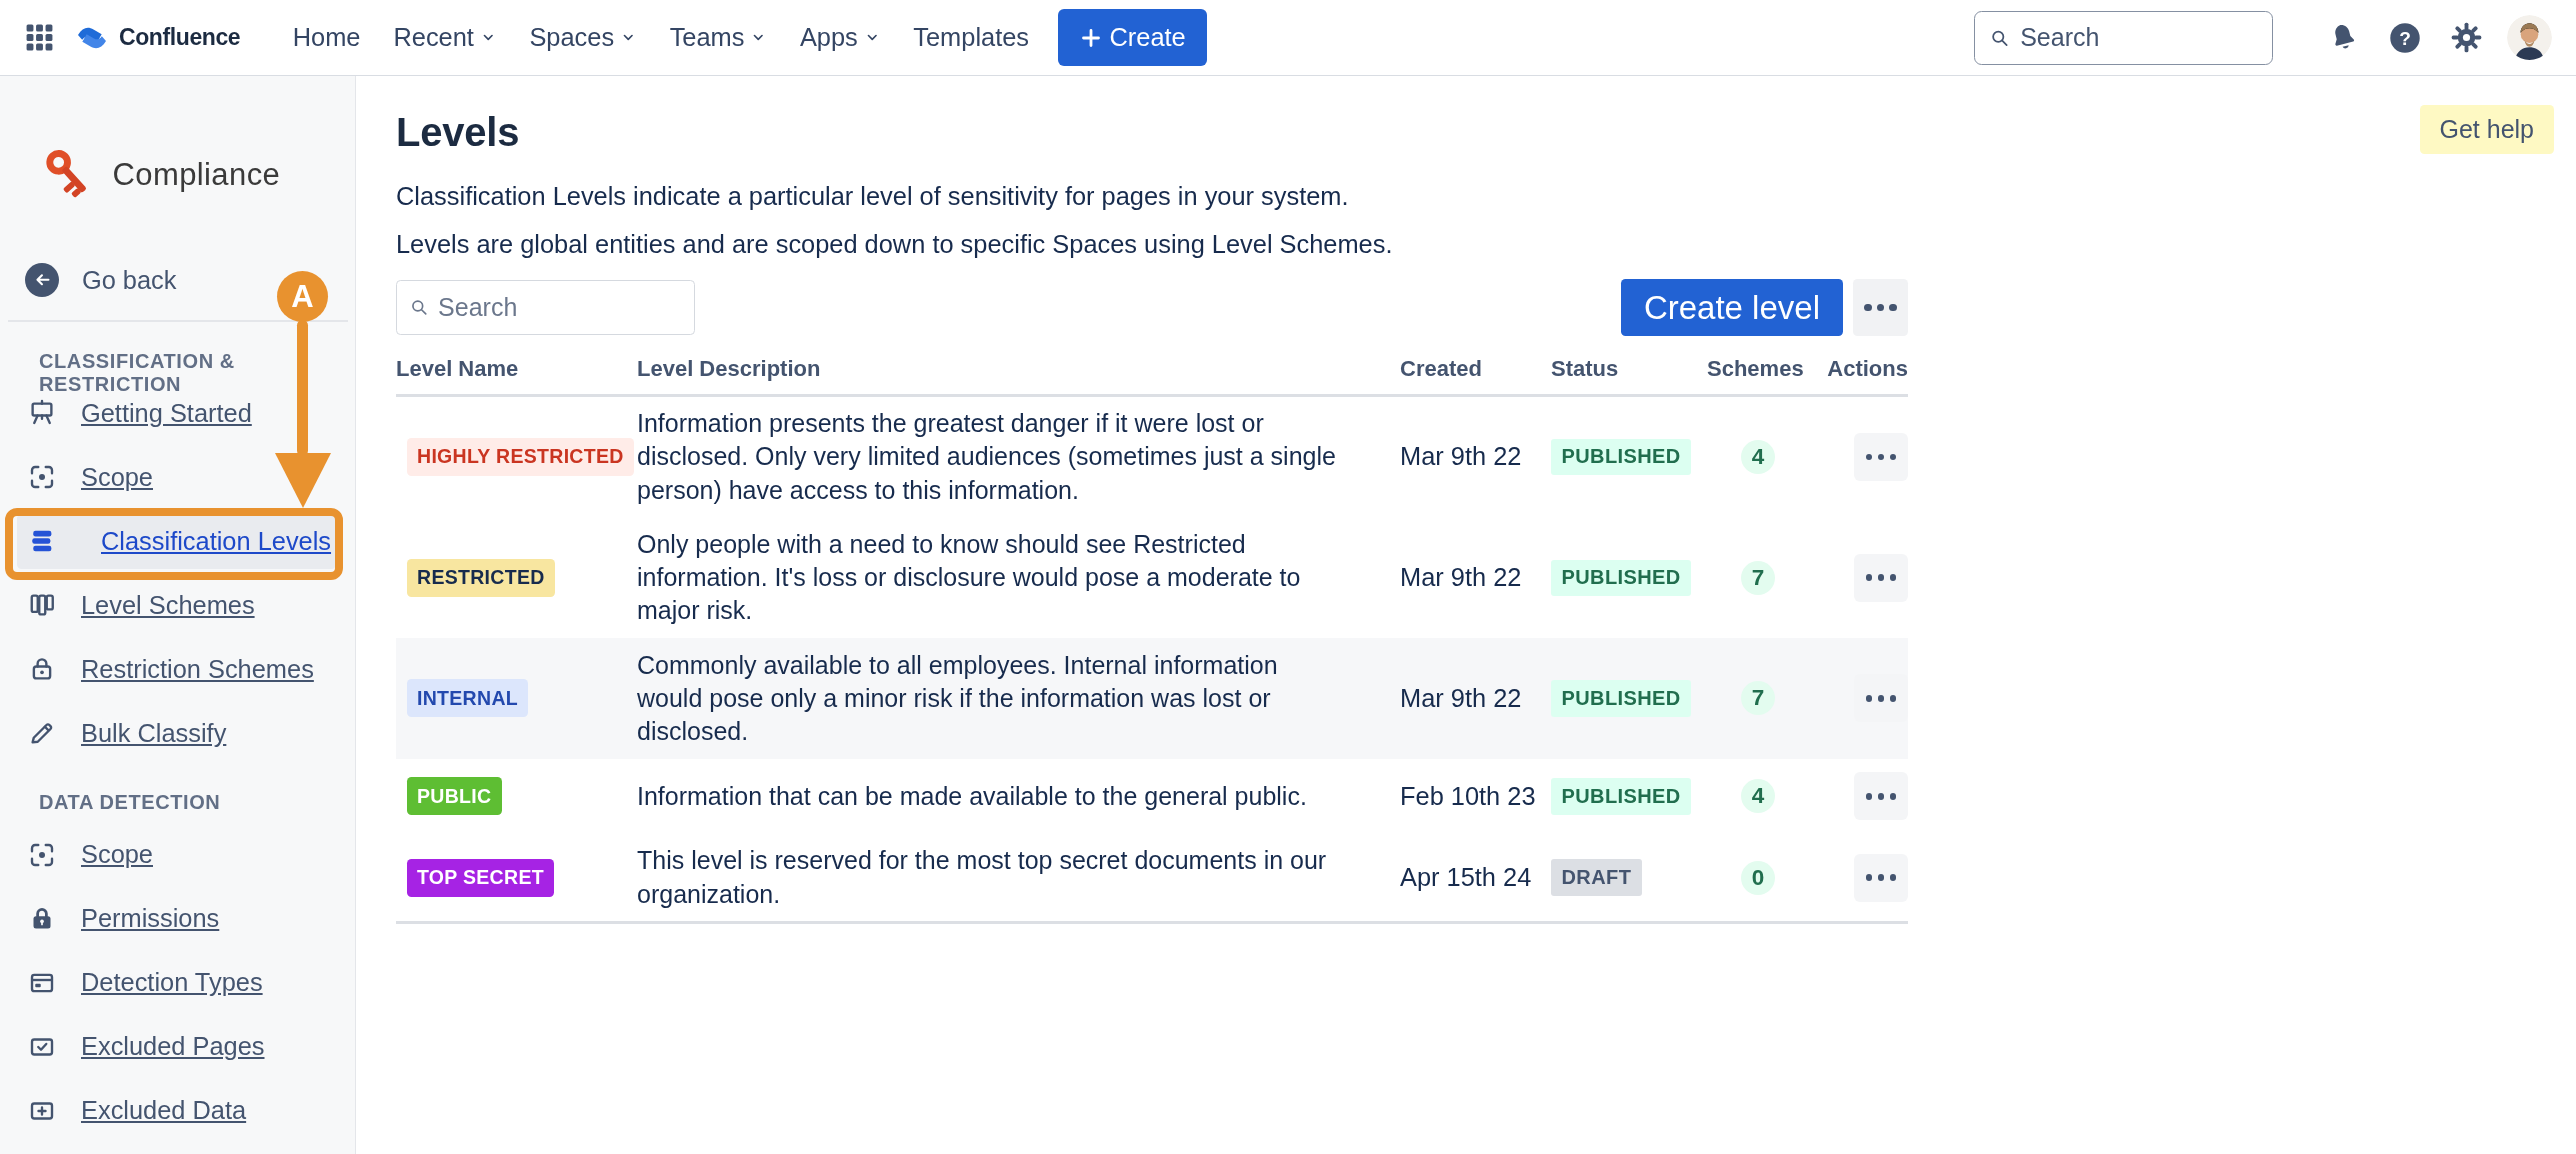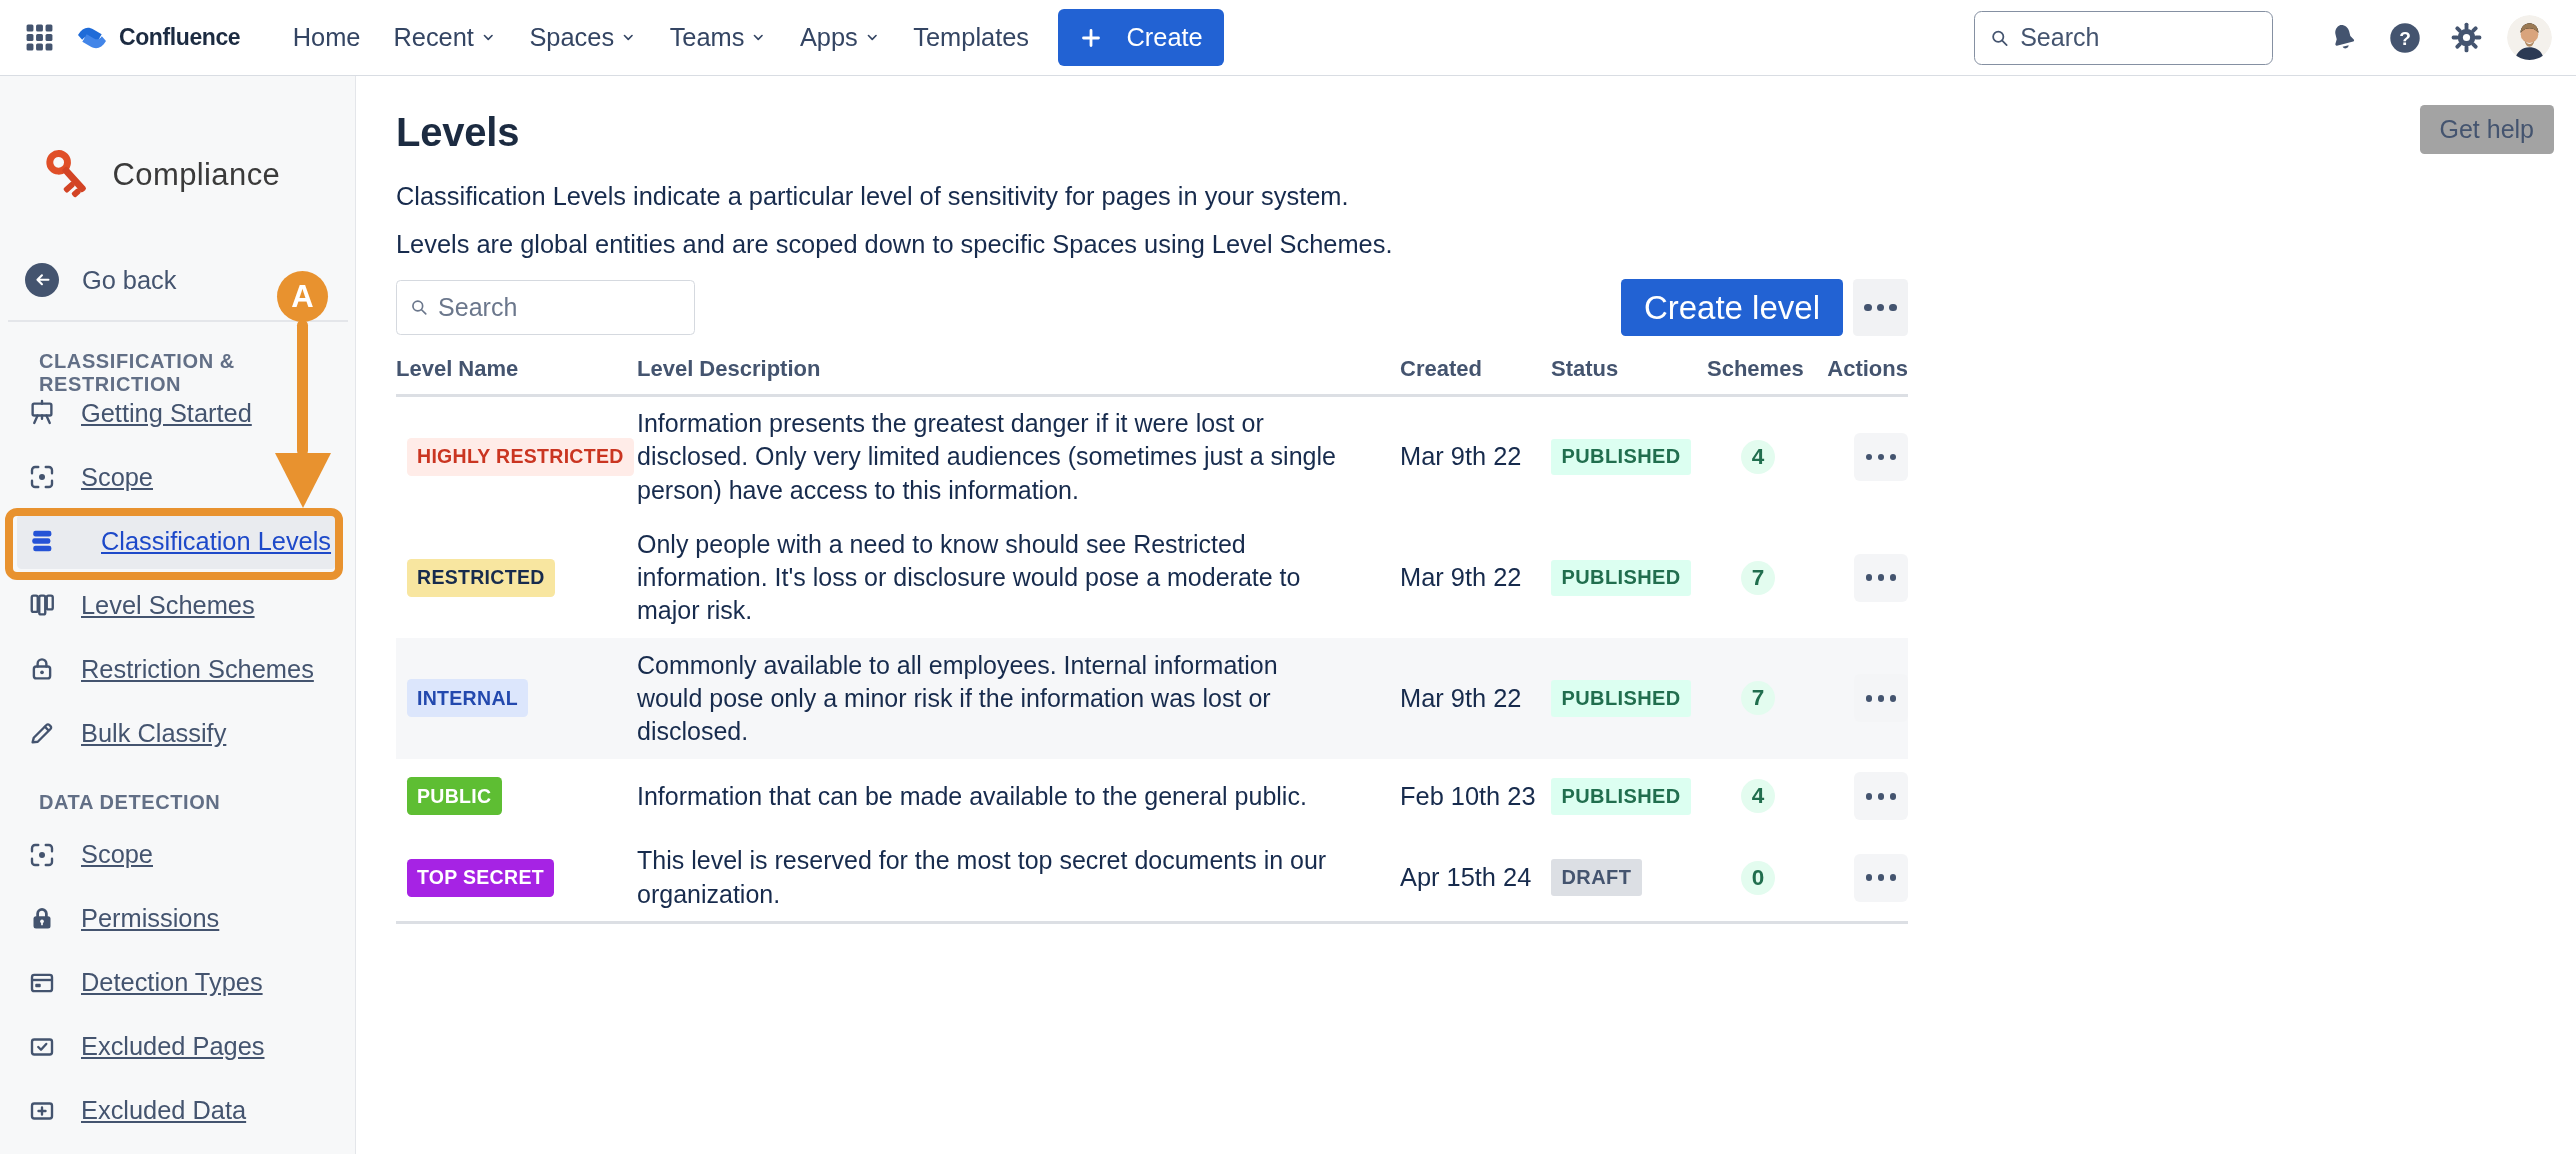--- a/index.html
+++ b/index.html
@@ -15,21 +15,21 @@
   
   .topbar {
     height:76px; background:#fff; border-bottom:1.5px solid #D9DDE3;
     display:flex; align-items:center; padding:0 24px 0 22.5px;
   }
   .appswitcher { width:34px; height:34px; display:flex; align-items:center; justify-content:center; border-radius:4.5px; }
   .brand { display:flex; align-items:center; margin-left:15px; }
   .brand-name { font-size:23px; font-weight:700; color:#1C2B41; margin-left:7.5px; letter-spacing:-0.4px; }
   .nav { display:flex; align-items:center; margin-left:36px; }
   .nav-item { display:flex; align-items:center; gap:6px; padding:0 16.5px; height:57px; font-size:25.4px; font-weight:500; color:#344563; border-radius:4.5px; }
-  .btn-create { display:flex; align-items:center; gap:24px; margin-left:12px; height:57px; padding:0 21px; background:#2262D3; color:#fff; font-size:25.4px; font-weight:500; border-radius:6px; }
+  .btn-create { display:flex; align-items:center; gap:7px; margin-left:12px; height:57px; padding:0 21px; background:#2262D3; color:#fff; font-size:25.4px; font-weight:500; border-radius:6px; }
   .topbar-spacer { flex:1; }
   .search-pill { display:flex; align-items:center; gap:10.5px; width:299px; height:54px; border:1.5px solid #8590A2; border-radius:7.5px; padding:0 13.5px; background:#fff; margin-right:30px; }
   .search-pill input { border:none; outline:none; font-size:25px; color:#44546F; width:100%; background:transparent; }
   .search-pill input::placeholder { color:#44546F; }
   .top-icon { width:42px; height:42px; display:flex; align-items:center; justify-content:center; margin-left:19.5px; border-radius:50%; }
   .avatar { width:45px; height:45px; border-radius:50%; overflow:hidden; margin-left:19.5px; }
 
   
   .shell { display:flex; height:1078px; }
   .sidebar {
@@ -55,21 +55,21 @@
   .side-item.active .lbl { color:#1D49C9; }
 
   
   .ann { position:absolute; z-index:6; }
   .ann-box { left:4.5px; top:432px; width:338px; height:72px; border:8.2px solid #E8922F; border-radius:12px; pointer-events:none; }
   .ann-circle { left:277px; top:195px; width:51px; height:51px; border-radius:50%; background:#E8922F; color:#fff; font-size:31px; font-weight:700; display:flex; align-items:center; justify-content:center; }
   .ann-stem { left:297px; top:244px; width:10.5px; height:136px; background:#E8922F; border-radius:5.2px; }
   .ann-head { left:275px; top:377px; width:0; height:0; border-left:28px solid transparent; border-right:28px solid transparent; border-top:55px solid #E8922F; }
 
   
-  .gethelp { position:absolute; top:29px; right:22.5px; height:49px; padding:0 19.5px; background:#a3a3a3; border-radius:4.5px; font-size:25px; font-weight:500; color:#44546F; }
+  .gethelp { position:absolute; top:29px; right:22.5px; height:49px; padding:0 19.5px; background:#fef9c3; border-radius:4.5px; font-size:25px; font-weight:500; color:#44546F; }
   .content { padding:34px 0 0 40px; width:1552px; }
   .page-title { font-size:40px; font-weight:700; color:#1C2B41; letter-spacing:-0.2px; }
   .intro { margin-top:24px; font-size:25.4px; color:#172B4D; line-height:1.35; }
   .intro + .intro { margin-top:13.5px; }
 
   .controls { margin-top:18px; display:flex; align-items:center; width:1512px; }
   .tbl-search { display:flex; align-items:center; gap:9px; width:299px; height:55px; border:1.5px solid #D5D9DF; border-radius:4.5px; padding:0 12px; background:#fff; }
   .tbl-search input { border:none; outline:none; font-size:25px; color:#6B778C; width:100%; background:transparent; }
   .tbl-search input::placeholder { color:#6B778C; }
   .controls .spacer { flex:1; }

